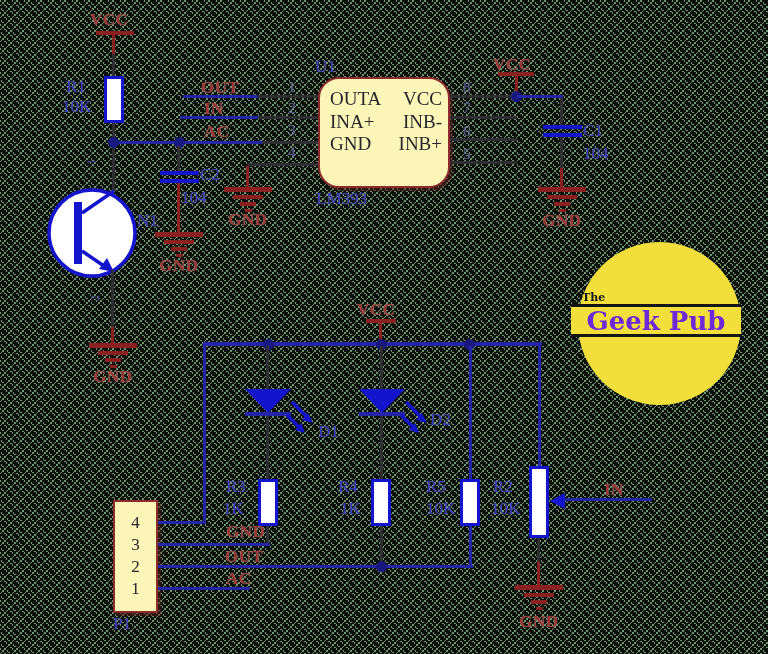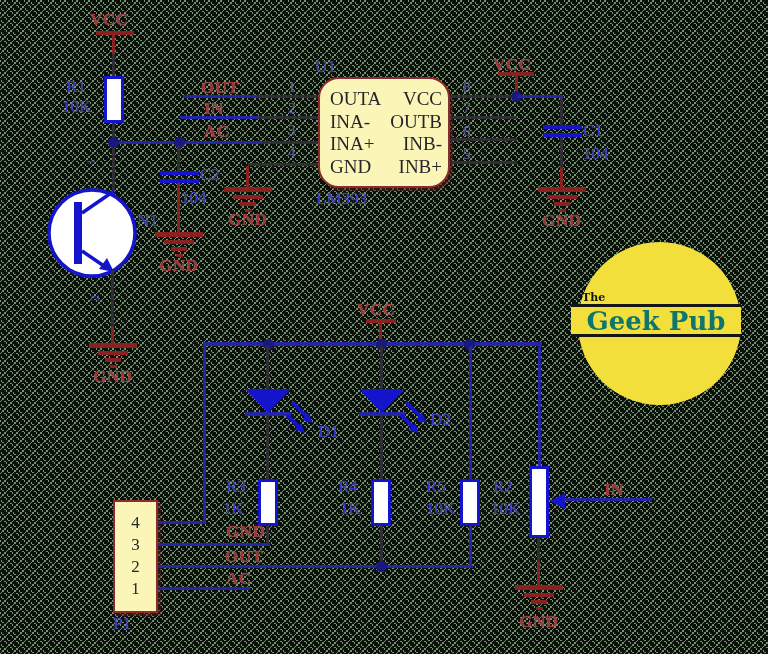--- a/index.html
+++ b/index.html
@@ -35,21 +35,21 @@
   .chiprow{display:flex;justify-content:space-between;align-items:center;height:22.5px;
            font-size:19px;color:#26262a;padding:0 6px 0 10px;}
   .chippad{padding-top:9px;}
   .led{position:absolute;width:0;height:0;border-left:23px solid transparent;border-right:23px solid transparent;border-top:24px solid #1414cc;}
   .blkdigit{position:absolute;left:0;width:100%;text-align:center;font-size:17px;color:#26262a;}
   .rot{position:absolute;font-size:13px;color:#44449a;transform:rotate(-90deg);}
   .logo-circle{position:absolute;left:578px;top:242px;width:163px;height:163px;border-radius:50%;background:#f2df3c;}
   .logo-band{position:absolute;left:571px;top:304px;width:170px;height:27px;background:#f2df3c;
              border-top:3px solid #151515;border-bottom:3px solid #151515;
              display:flex;align-items:center;justify-content:center;}
-  .logo-name{font-family:"DejaVu Serif",serif;font-weight:bold;font-size:26px;color:#0f766e;letter-spacing:0;}
+  .logo-name{font-family:"DejaVu Serif",serif;font-weight:bold;font-size:26px;color:#6d28d9;letter-spacing:0;}
   .logo-the{position:absolute;left:582px;top:291px;font-family:"DejaVu Serif",serif;font-weight:bold;
             font-size:11px;color:#141414;border-bottom:2px solid #141414;padding-bottom:0;}
 </style>
 </head>
 <body>
 
 <div id="stage">
 
   <div class="net" style="left:90px;top:10px;">VCC</div>
   <div class="vbar" style="left:96px;top:31px;width:38px;"></div>
@@ -114,24 +114,20 @@
       <i></i>
       <i></i>
     </div>
   <div class="net gndlbl" style="left:83px;top:367px;">GND</div>
 
   <div class="des" style="left:315px;top:57px;">U1</div>
   <div class="body chippad" style="left:318px;top:77px;width:128px;height:98px;border-radius:21px;">
     <div class="chiprow">
         <span>OUTA</span>
         <span>VCC</span>
-      </div>
-    <div class="chiprow">
-        <span>INA-</span>
-        <span>OUTB</span>
       </div>
     <div class="chiprow">
         <span>INA+</span>
         <span>INB-</span>
       </div>
     <div class="chiprow">
         <span>GND</span>
         <span>INB+</span>
       </div>
   </div>

